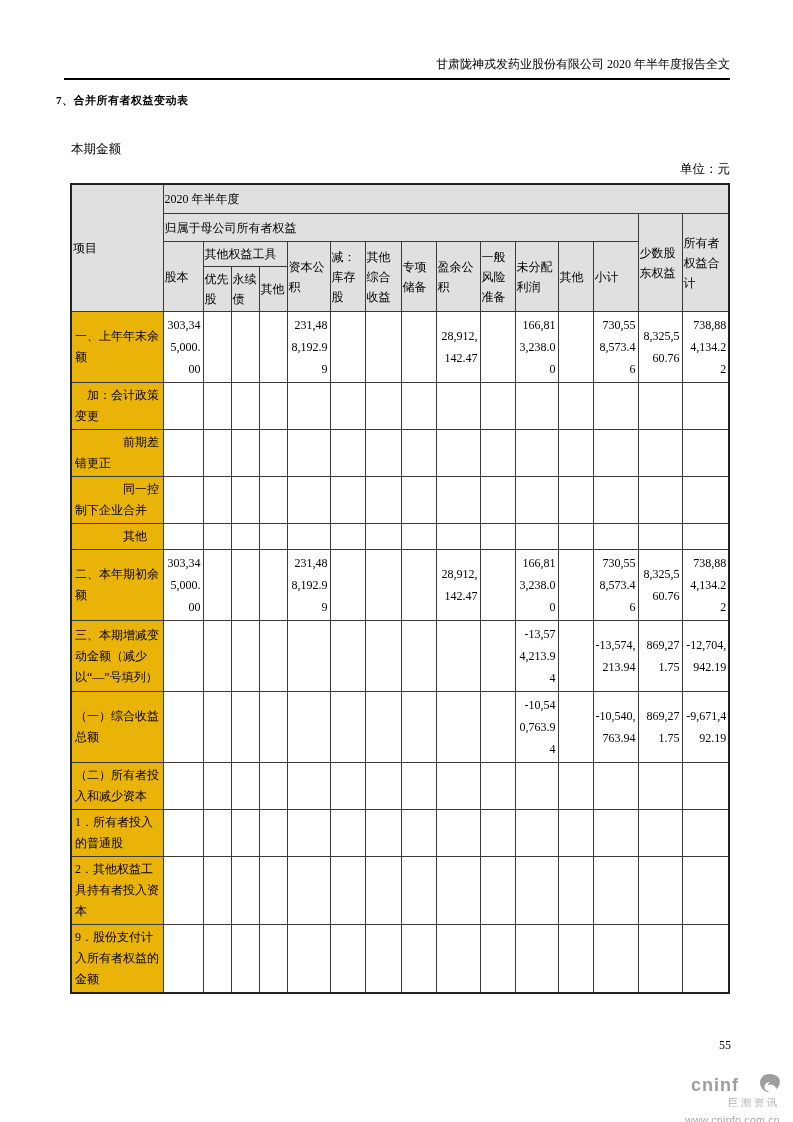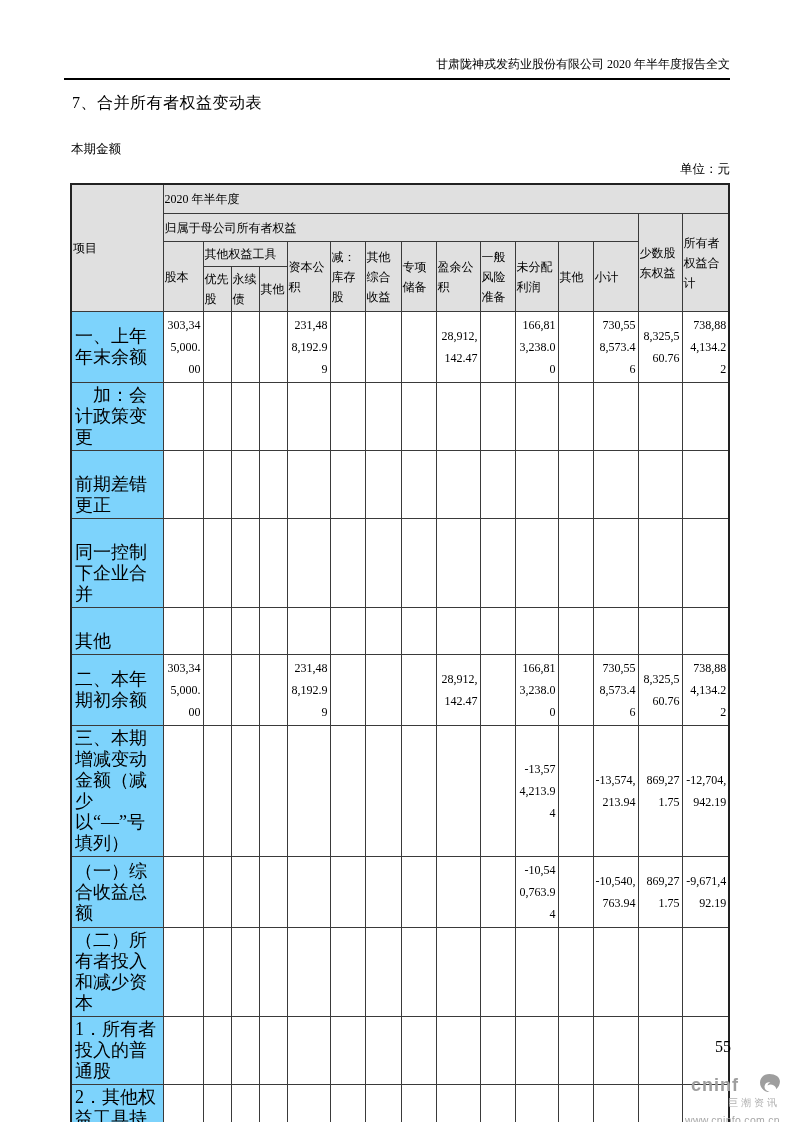--- a/index.html
+++ b/index.html
@@ -14,22 +14,22 @@
   }
   .doc-header{
     position:absolute;top:57px;left:64px;right:63px;
     text-align:right;font-size:12px;line-height:14px;
   }
   .header-rule{
     position:absolute;top:78px;left:64px;right:63px;
     border-top:2px solid #000;height:0;
   }
   .section-title{
-    position:absolute;top:93px;left:72px;
-    font-size:16px;font-weight:normal;letter-spacing:0.5px;
+    position:absolute;top:93px;left:56px;
+    font-size:11px;font-weight:bold;letter-spacing:0.5px;
   }
   .subtitle{
     position:absolute;top:141px;left:71px;
     font-size:12.5px;
   }
   .unit-label{
     position:absolute;top:161px;right:63px;
     font-size:12.5px;
   }
   table.equity{
@@ -45,36 +45,36 @@
   td.hdr{
     background:#e0e0e0;
     vertical-align:middle;
     font-size:12px;line-height:20px;
     padding:2px 1px;
     word-break:break-all;
   }
   tr.r-a td{height:24px;}
   tr.r-b td.hdr{height:23px;margin-left:8px;}
   td.label-cell{
-    background:#7dd3fc;
+    background:#eab308;
     text-align:left;vertical-align:middle;
-    font-size:18px;line-height:21px;
+    font-size:12px;line-height:21px;
     padding:2px 3px;
     word-break:break-all;
   }
   td.num-cell{
     background:#fff;
     text-align:right;vertical-align:middle;
     font-size:12px;line-height:22px;
     padding:2px 2px;
     word-break:break-all;
   }
   .page-number{
     position:absolute;top:1038px;right:62px;
-    font-size:16px;
+    font-size:12px;
   }
   .cninfo-logo{
     position:absolute;top:1074px;right:13px;
     text-align:right;
     color:#a6a6a6;
     font-family:"Liberation Sans","DejaVu Sans",sans-serif;
     line-height:1;
   }
   .logo-top{display:flex;align-items:center;justify-content:flex-end;gap:20px;}
   .logo-brand{font-size:18px;font-weight:bold;letter-spacing:1px;color:#9e9e9e;}

